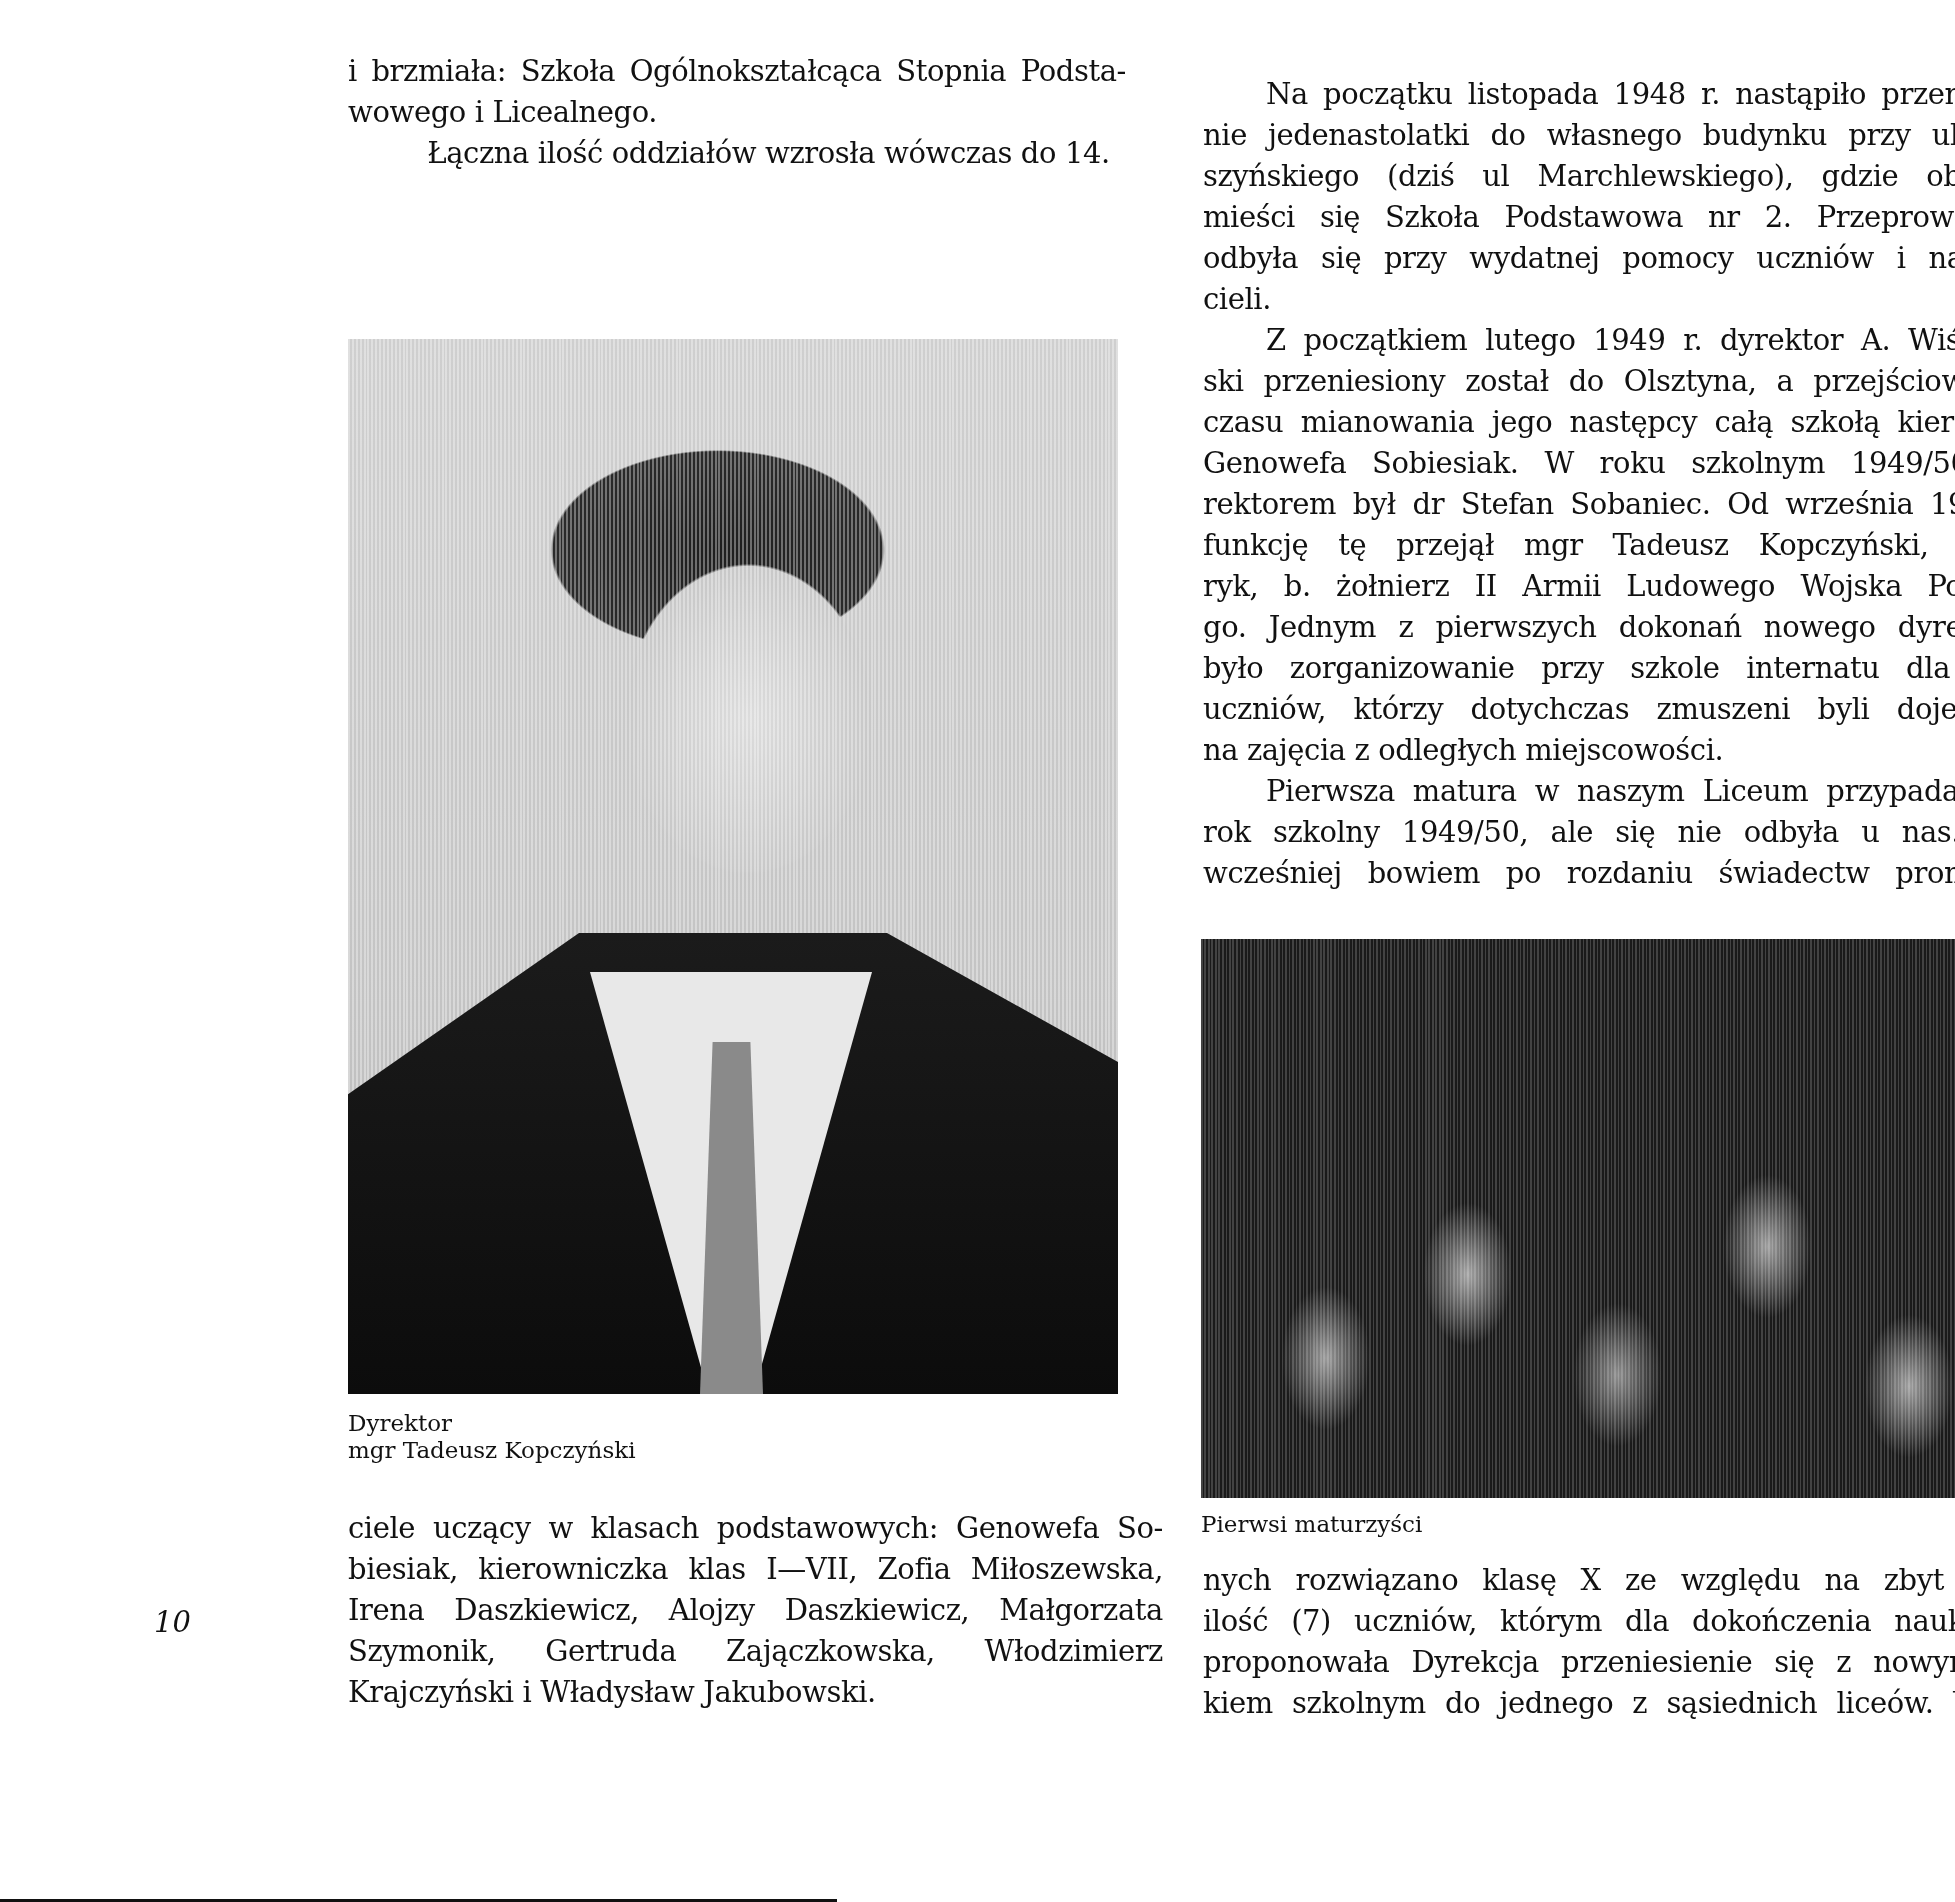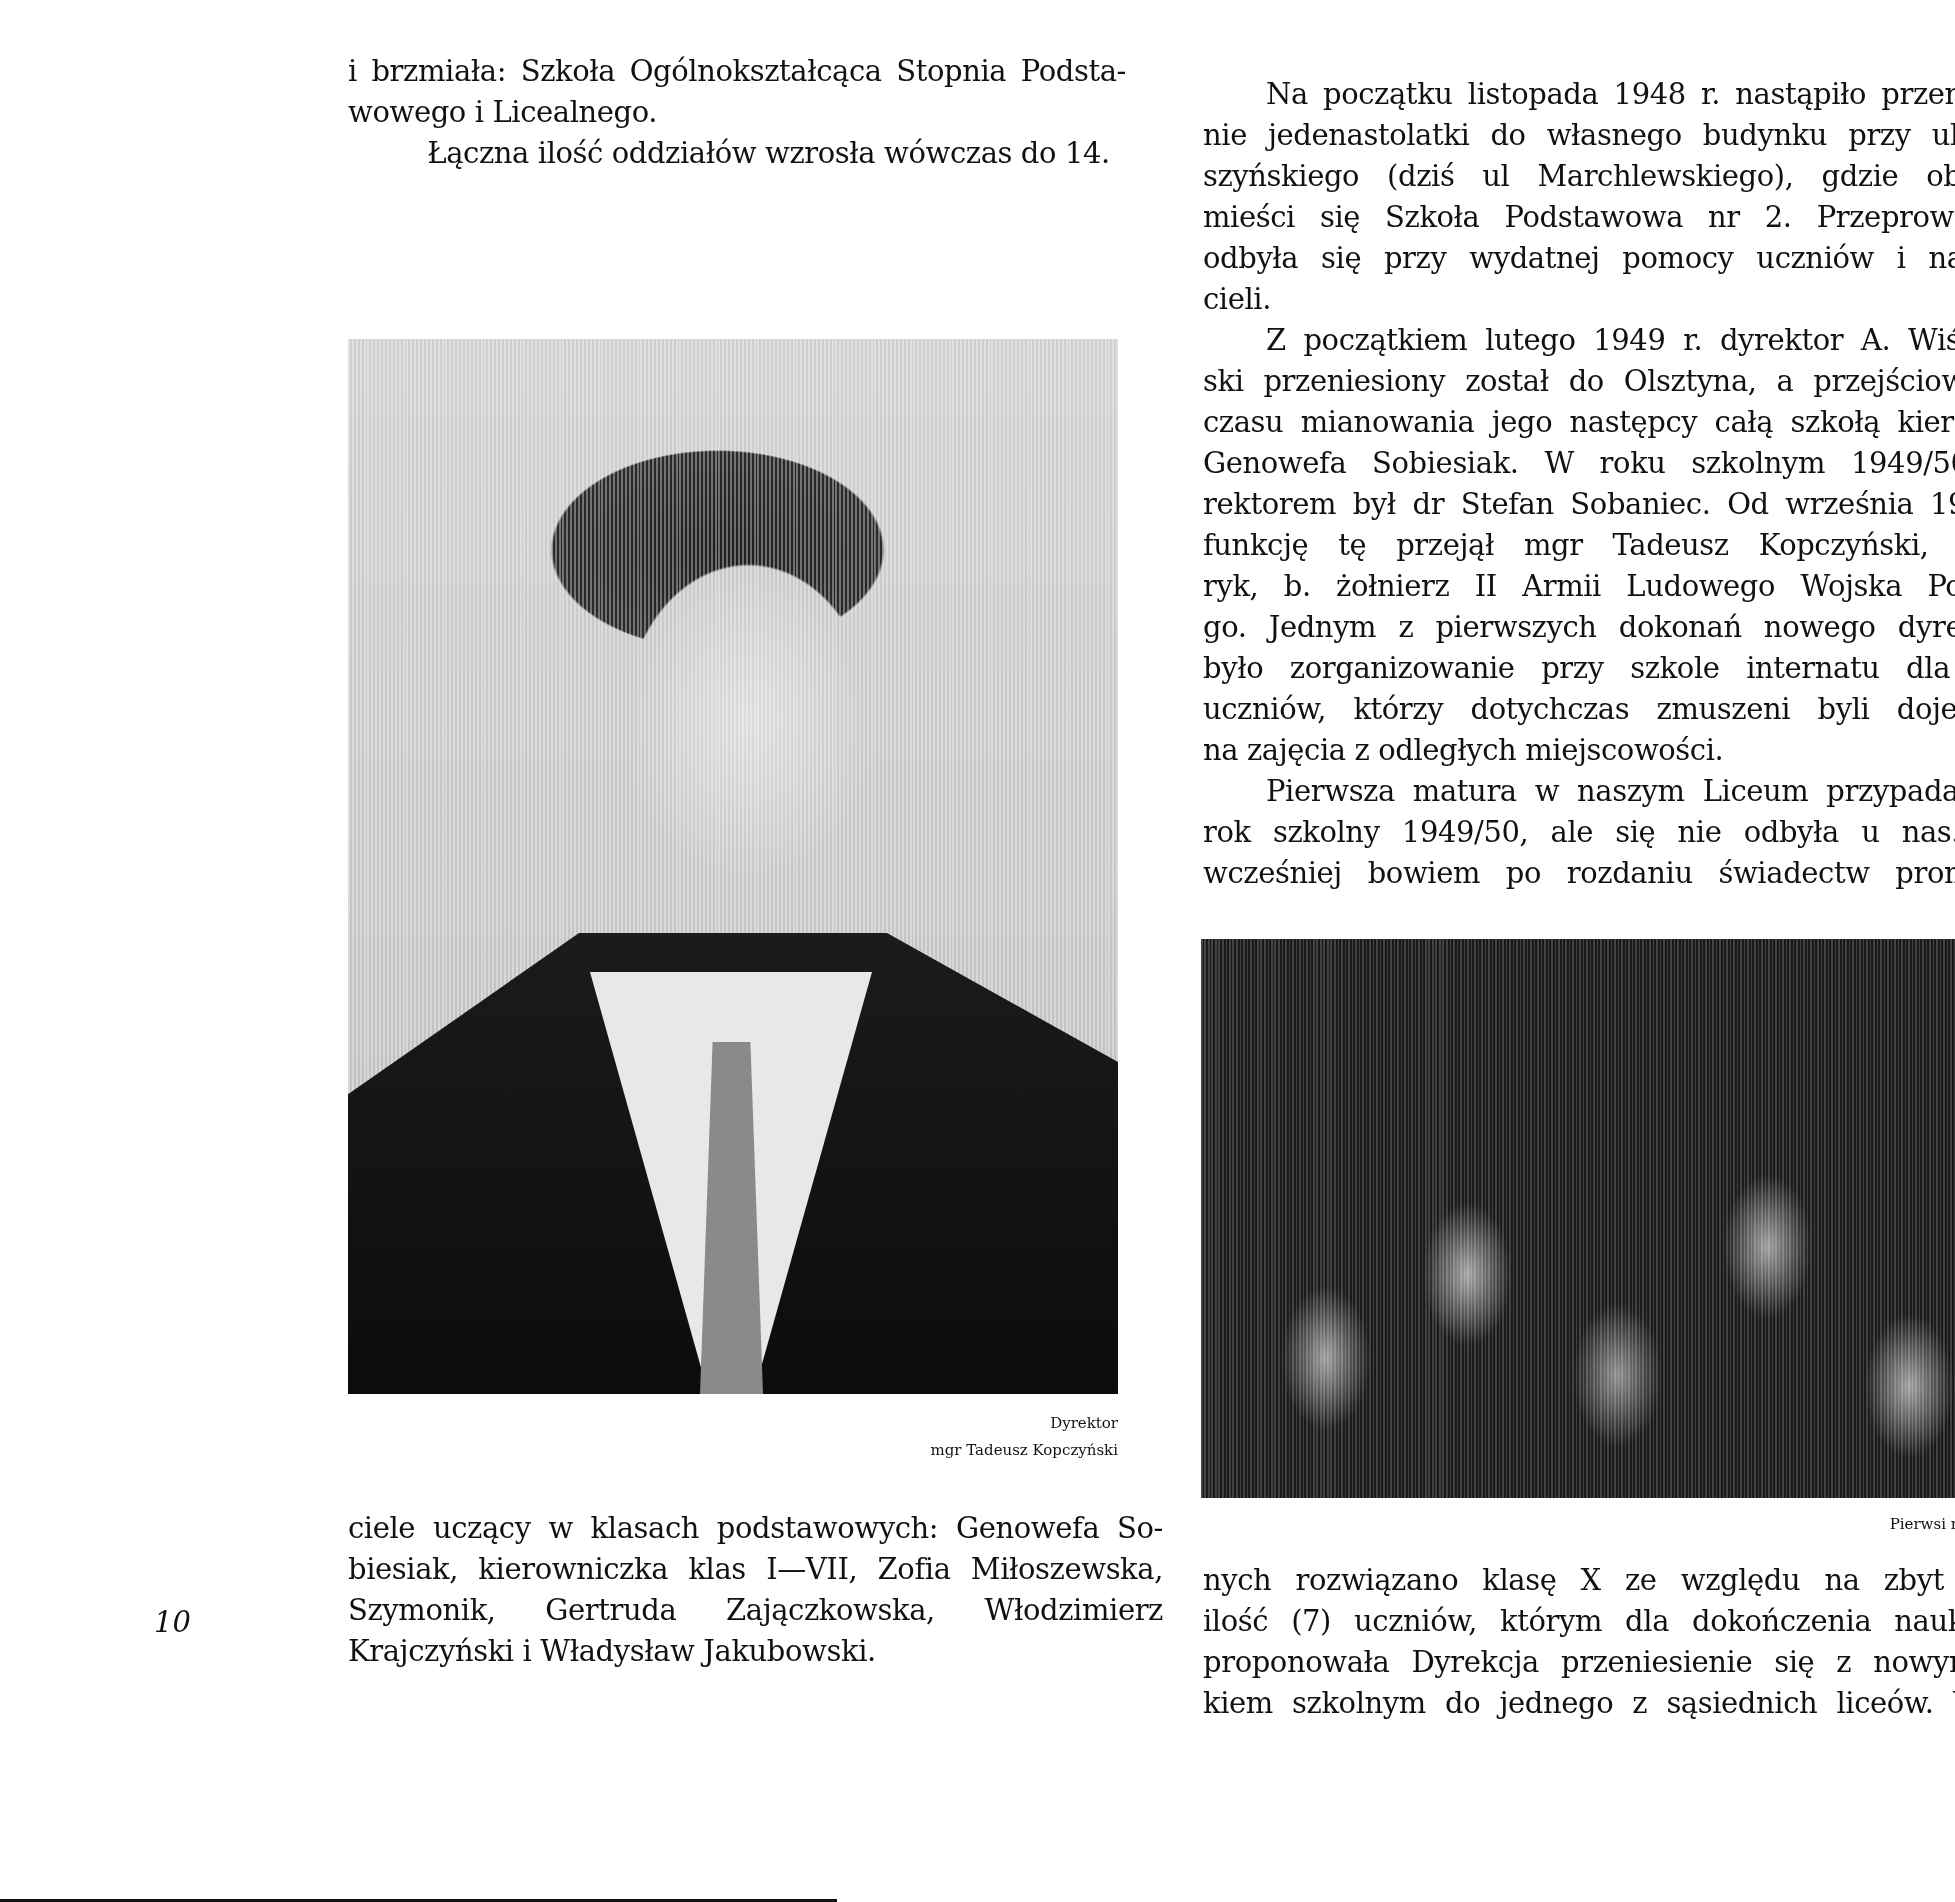--- a/index.html
+++ b/index.html
@@ -29,21 +29,21 @@
     background:#8a8a8a; clip-path:polygon(20% 0, 80% 0, 100% 100%, 0 100%); }
   #group-photo { left:1201px; top:939px; width:833px; height:559px;
     background:
       repeating-linear-gradient(90deg, rgba(255,255,255,0.18) 0 1.6px, rgba(0,0,0,0) 1.6px 3.5px),
       radial-gradient(ellipse 63px 102px at 15% 75%, #9a9a9a, rgba(0,0,0,0) 70%),
       radial-gradient(ellipse 63px 102px at 32% 60%, #a6a6a6, rgba(0,0,0,0) 70%),
       radial-gradient(ellipse 63px 102px at 50% 78%, #8e8e8e, rgba(0,0,0,0) 70%),
       radial-gradient(ellipse 63px 102px at 68% 55%, #9f9f9f, rgba(0,0,0,0) 70%),
       radial-gradient(ellipse 63px 102px at 85% 80%, #a1a1a1, rgba(0,0,0,0) 70%),
       #1a1a1a; }
-  .caption { position:absolute; text-align:right; font-size:15px; line-height:27px; white-space:nowrap; }
+  .caption { position:absolute; text-align:left; font-size:23px; line-height:27px; white-space:nowrap; }
   #portrait-caption { left:348px; width:770px; top:1410px; }
   #group-caption { left:1201px; width:833px; top:1511px; }
   #page-number { position:absolute; left:154px; top:1605px; font-size:29px;font-style:italic; }
   #bottom-rule { position:absolute; left:0; top:1899px; width:837px; height:3.1px; background:#111; }
 </style>
 </head>
 <body>
 
 <div class="col" id="left-top">
   <span class="line just">i brzmiała: Szkoła Ogólnokształcąca Stopnia Podsta-</span>
@@ -58,20 +58,21 @@
 </div>
 
 <div class="caption" id="portrait-caption">
   <div>Dyrektor</div>
   <div>mgr Tadeusz Kopczyński</div>
 </div>
 
 <div class="col" id="left-bottom">
   <span class="line just">ciele uczący w klasach podstawowych: Genowefa So-</span>
   <span class="line just">biesiak, kierowniczka klas I—VII, Zofia Miłoszewska,</span>
+  <span class="line just">Irena Daszkiewicz, Alojzy Daszkiewicz, Małgorzata</span>
   <span class="line just">Szymonik, Gertruda Zajączkowska, Włodzimierz</span>
   <span class="line">Krajczyński i Władysław Jakubowski.</span>
 </div>
 
 <div id="page-number">10</div>
 
 <div class="col" id="right-top">
   <span class="line just indent">Na początku listopada 1948 r. nastąpiło przeniesie-</span>
   <span class="line just">nie jedenastolatki do własnego budynku przy ul. Da-</span>
   <span class="line just">szyńskiego (dziś ul Marchlewskiego), gdzie obecnie</span>

